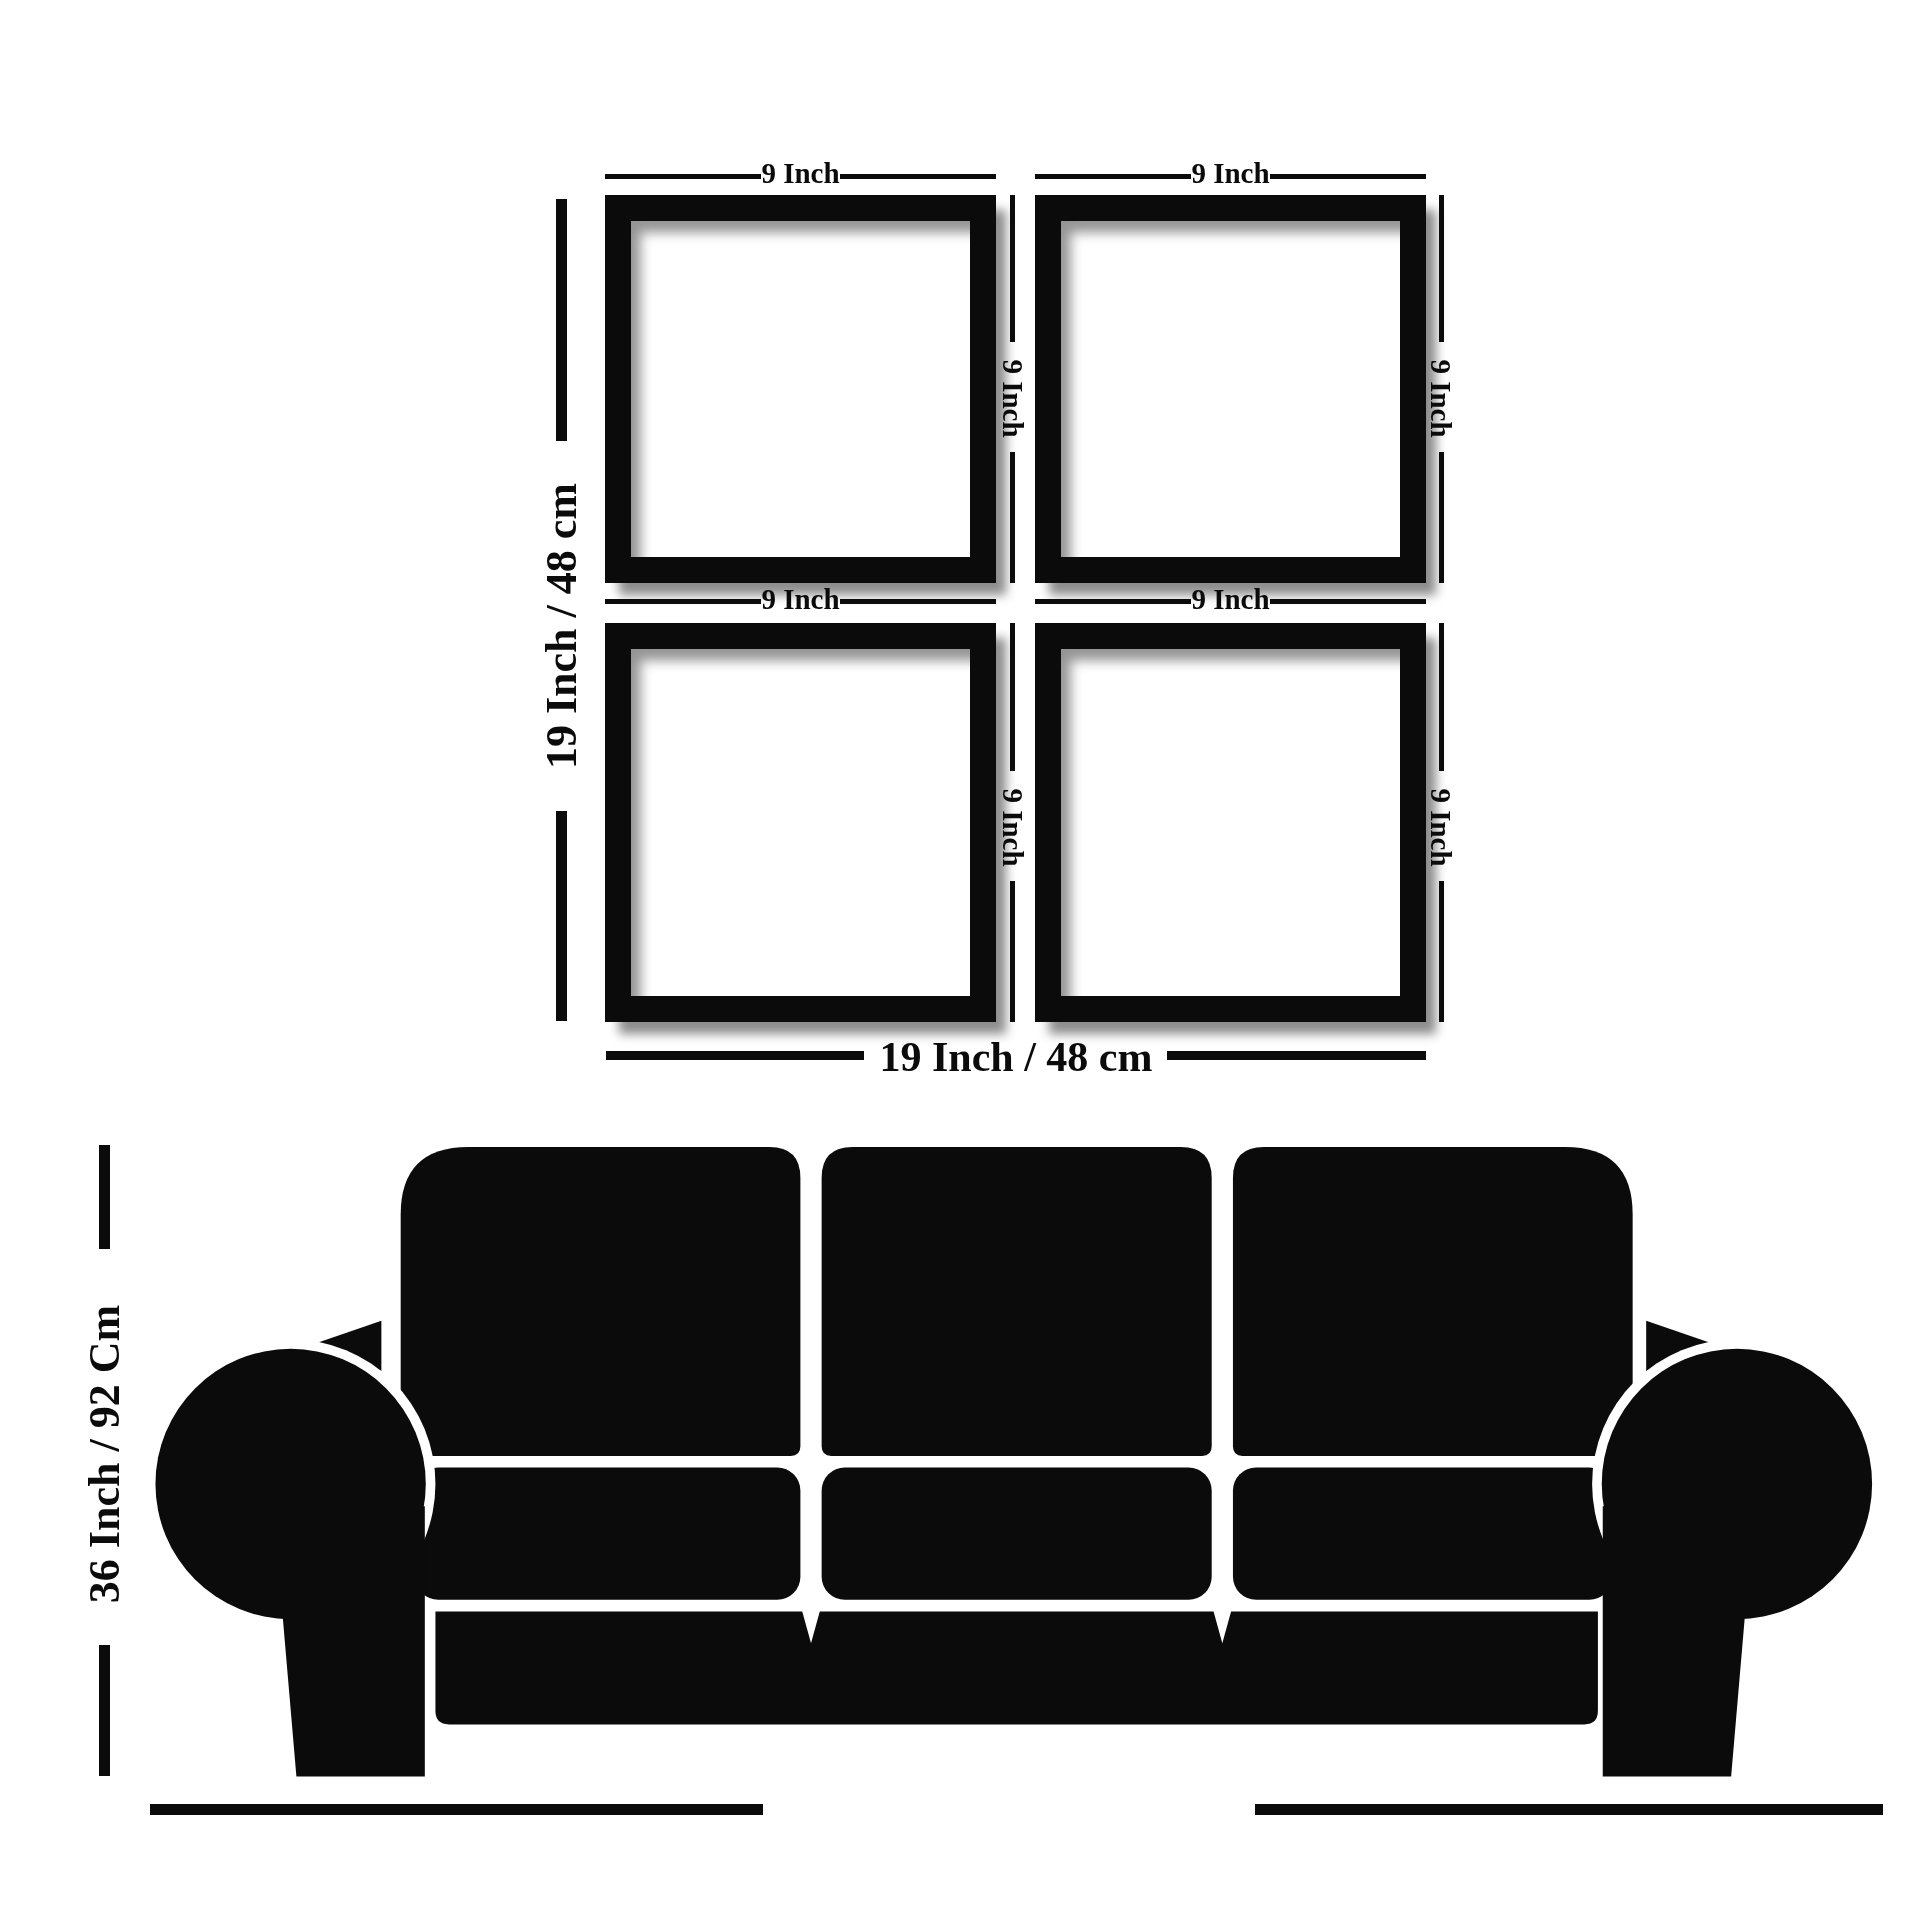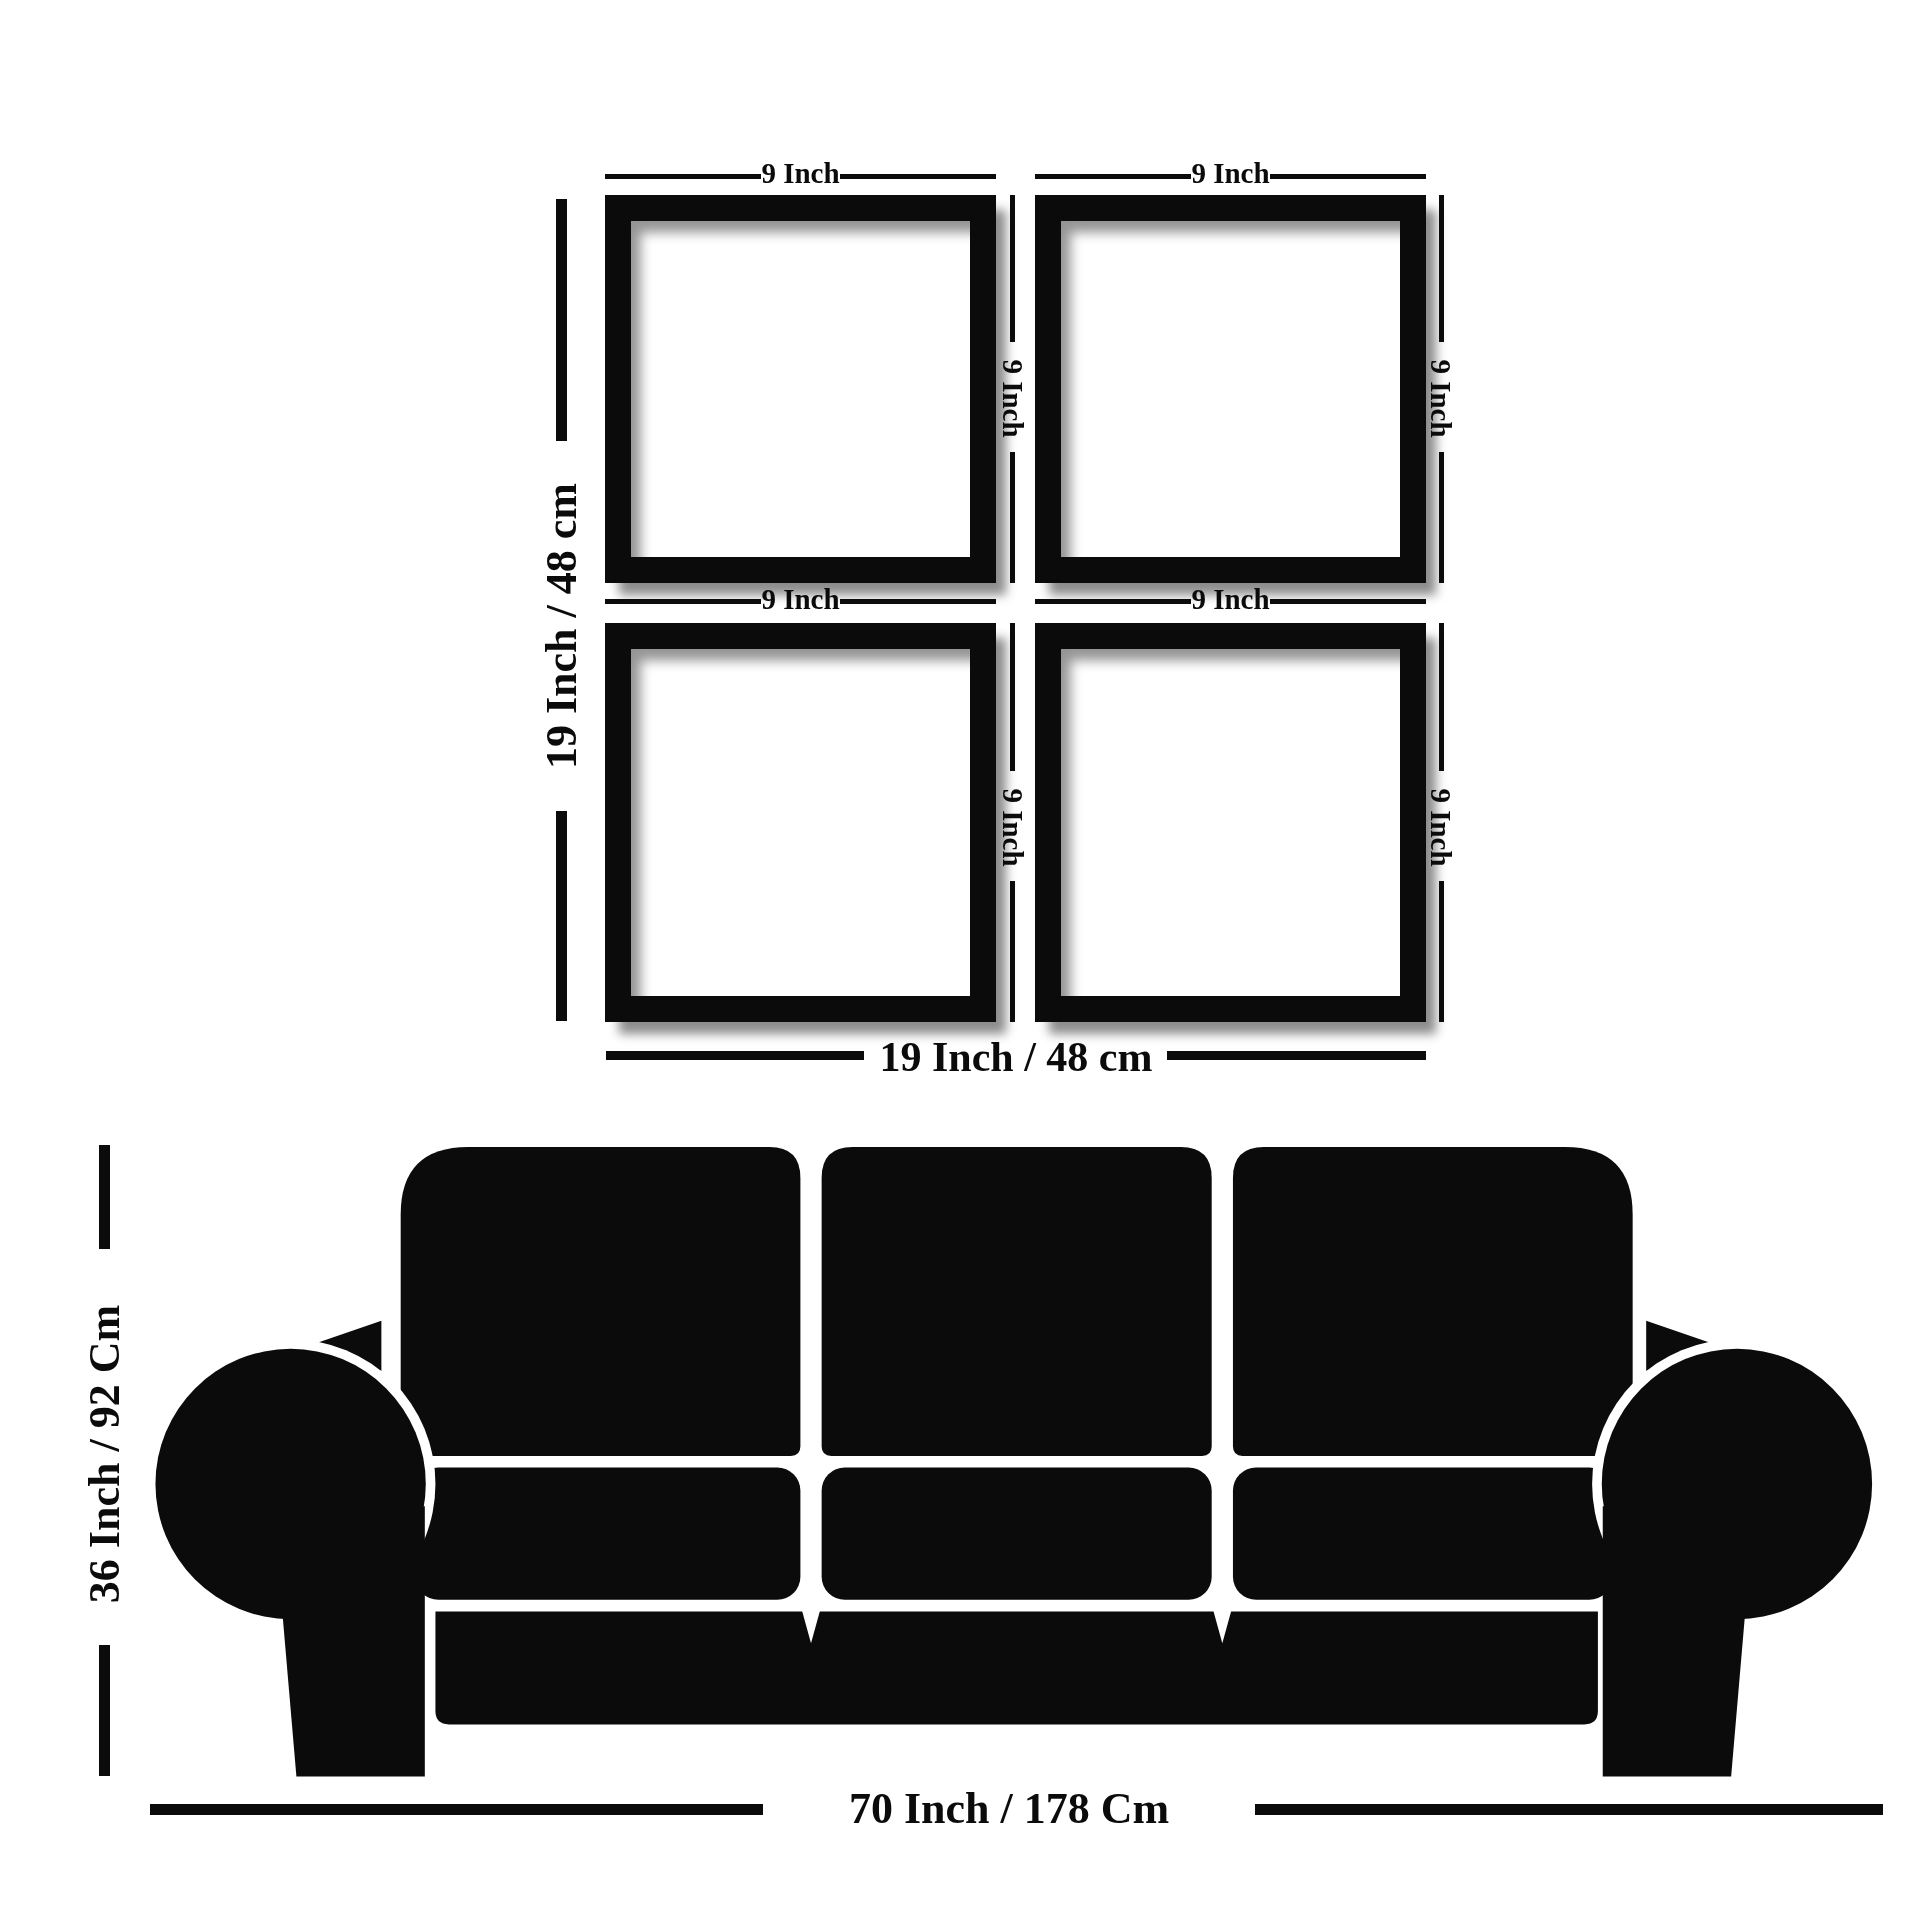--- a/index.html
+++ b/index.html
@@ -100,17 +100,16 @@
       <circle cx="301" cy="1537" r="140"></circle>
       <circle cx="1799" cy="1537" r="140"></circle>
     </g>
   </svg>
 
   <div class="dim-line" style="left:99px;top:1145px;width:10.6px;height:104px;"></div>
   <div class="dim-label lbl-46 rot-ccw" style="left:-98px;top:1429px;width:406px;">36 Inch / 92 Cm</div>
   <div class="dim-line" style="left:99px;top:1645px;width:10.6px;height:131px;"></div>
 
   <div class="dim-line" style="left:150px;top:1804px;width:613px;height:10.6px;"></div>
-  <div class="dim-label lbl-46" style="left:763px;top:1784px;width:492px;">70 Inch / 178 Cm</div>
   <div class="dim-line" style="left:1255px;top:1804px;width:628px;height:10.6px;"></div>
 
 </div>
 
 
 </body></html>

